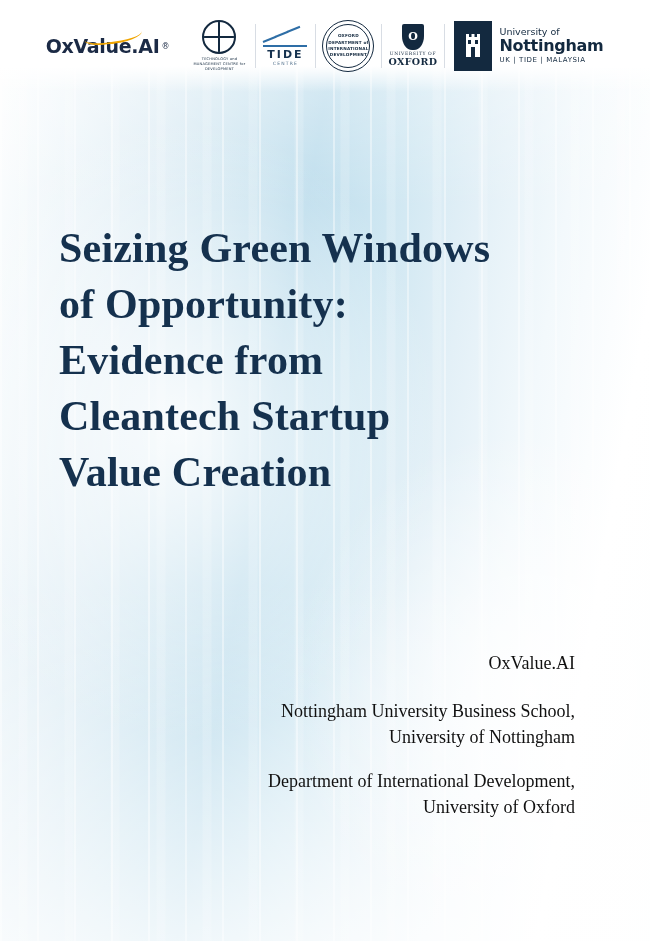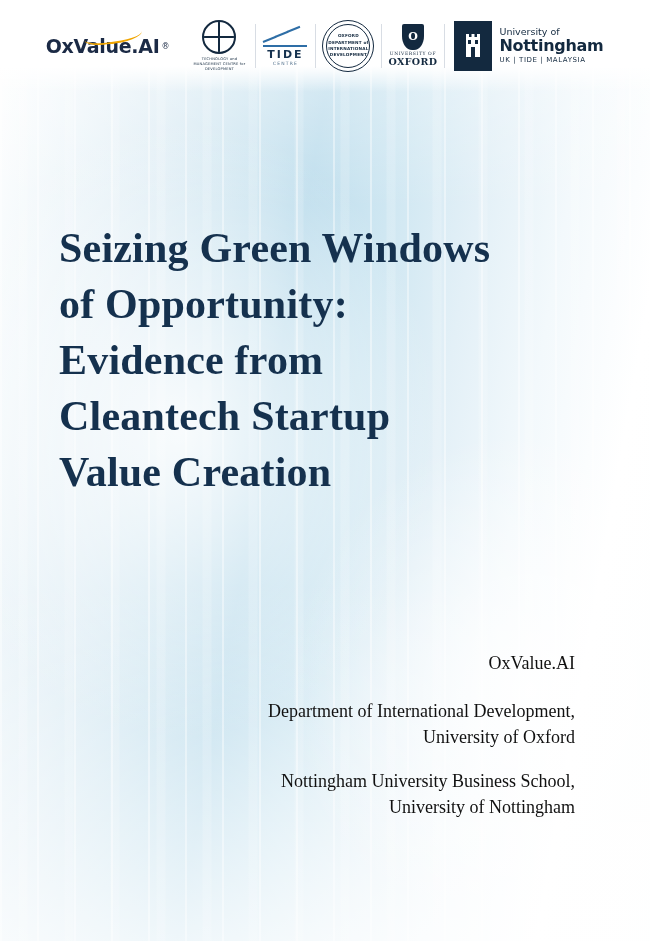--- a/index.html
+++ b/index.html
@@ -446,18 +446,18 @@
   </div>
 
   <div class="title">Seizing Green Windows
 of Opportunity:
 Evidence from
 Cleantech Startup
 Value Creation</div>
 
   <div class="affils">
     <div class="affil-org">OxValue.AI</div>
+    <div class="affil-block">Nottingham University Business School,
+University of Nottingham</div>
     <div class="affil-block">Department of International Development,
 University of Oxford</div>
-    <div class="affil-block">Nottingham University Business School,
-University of Nottingham</div>
   </div>
 </div>
 
 </body></html>

